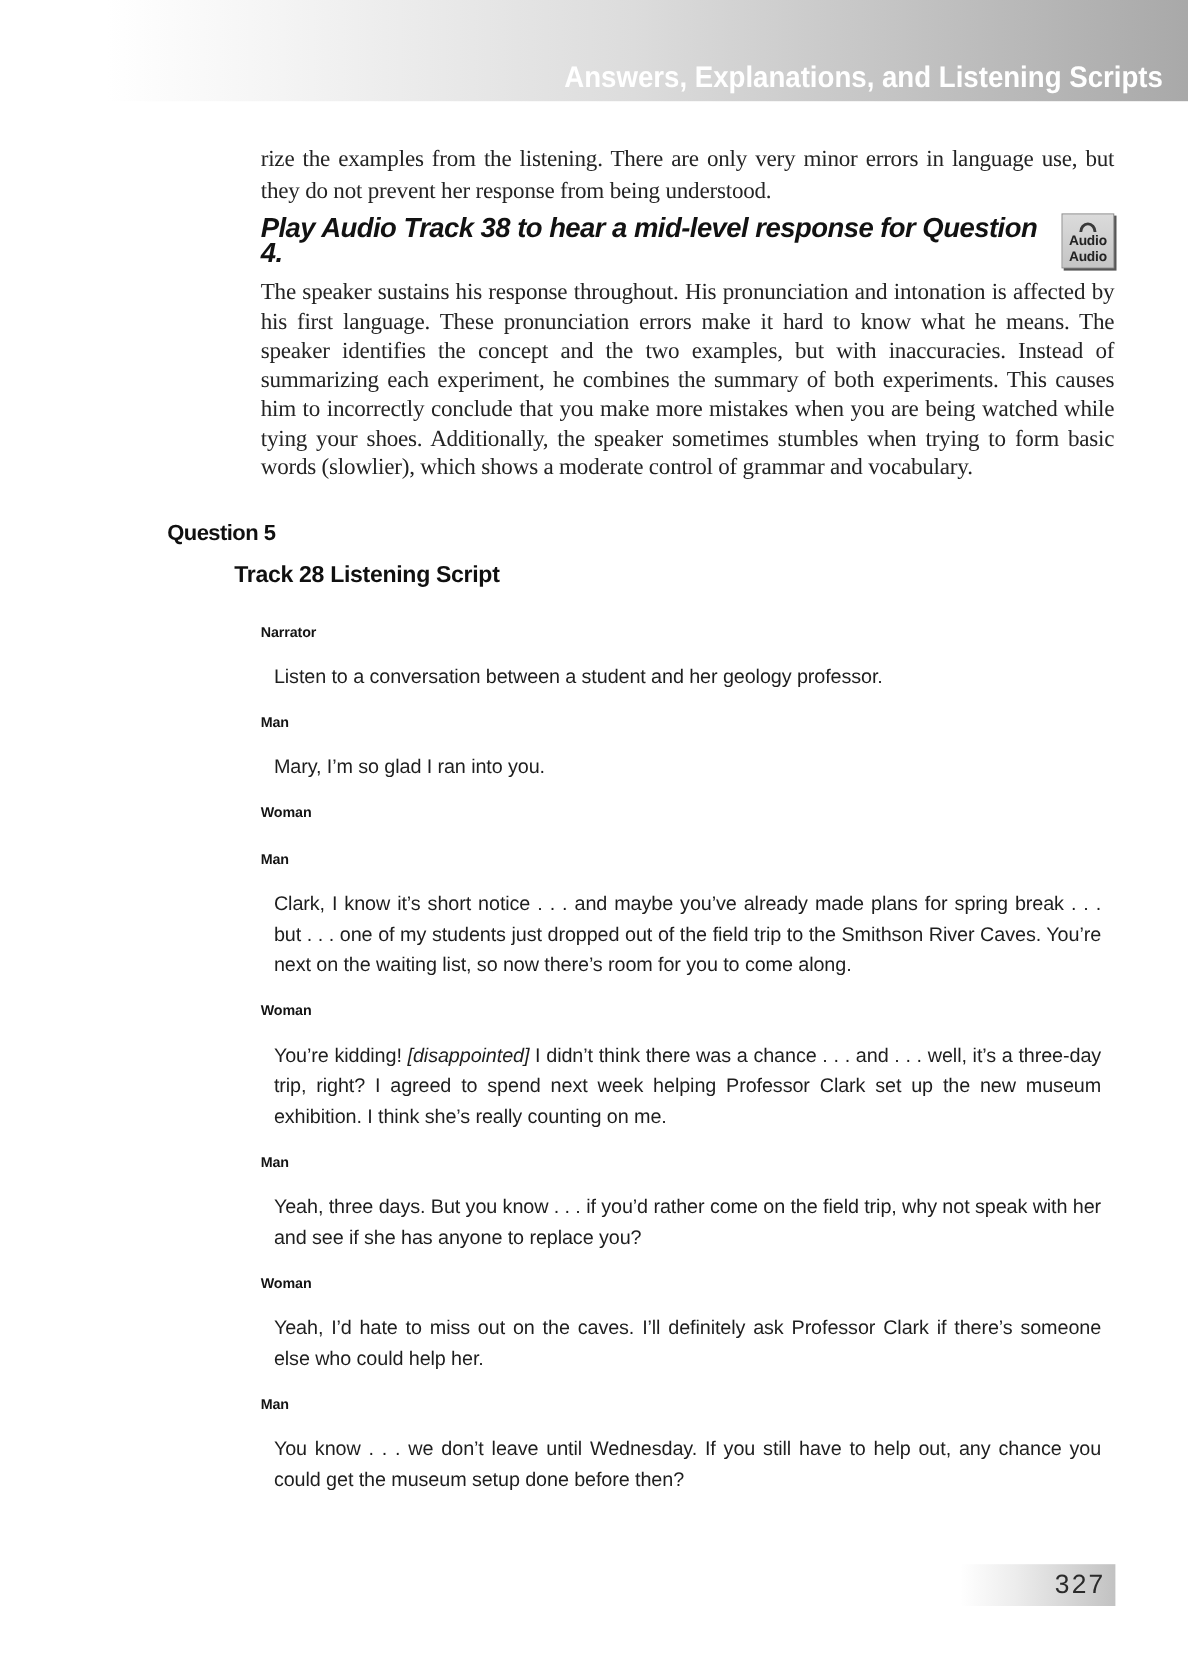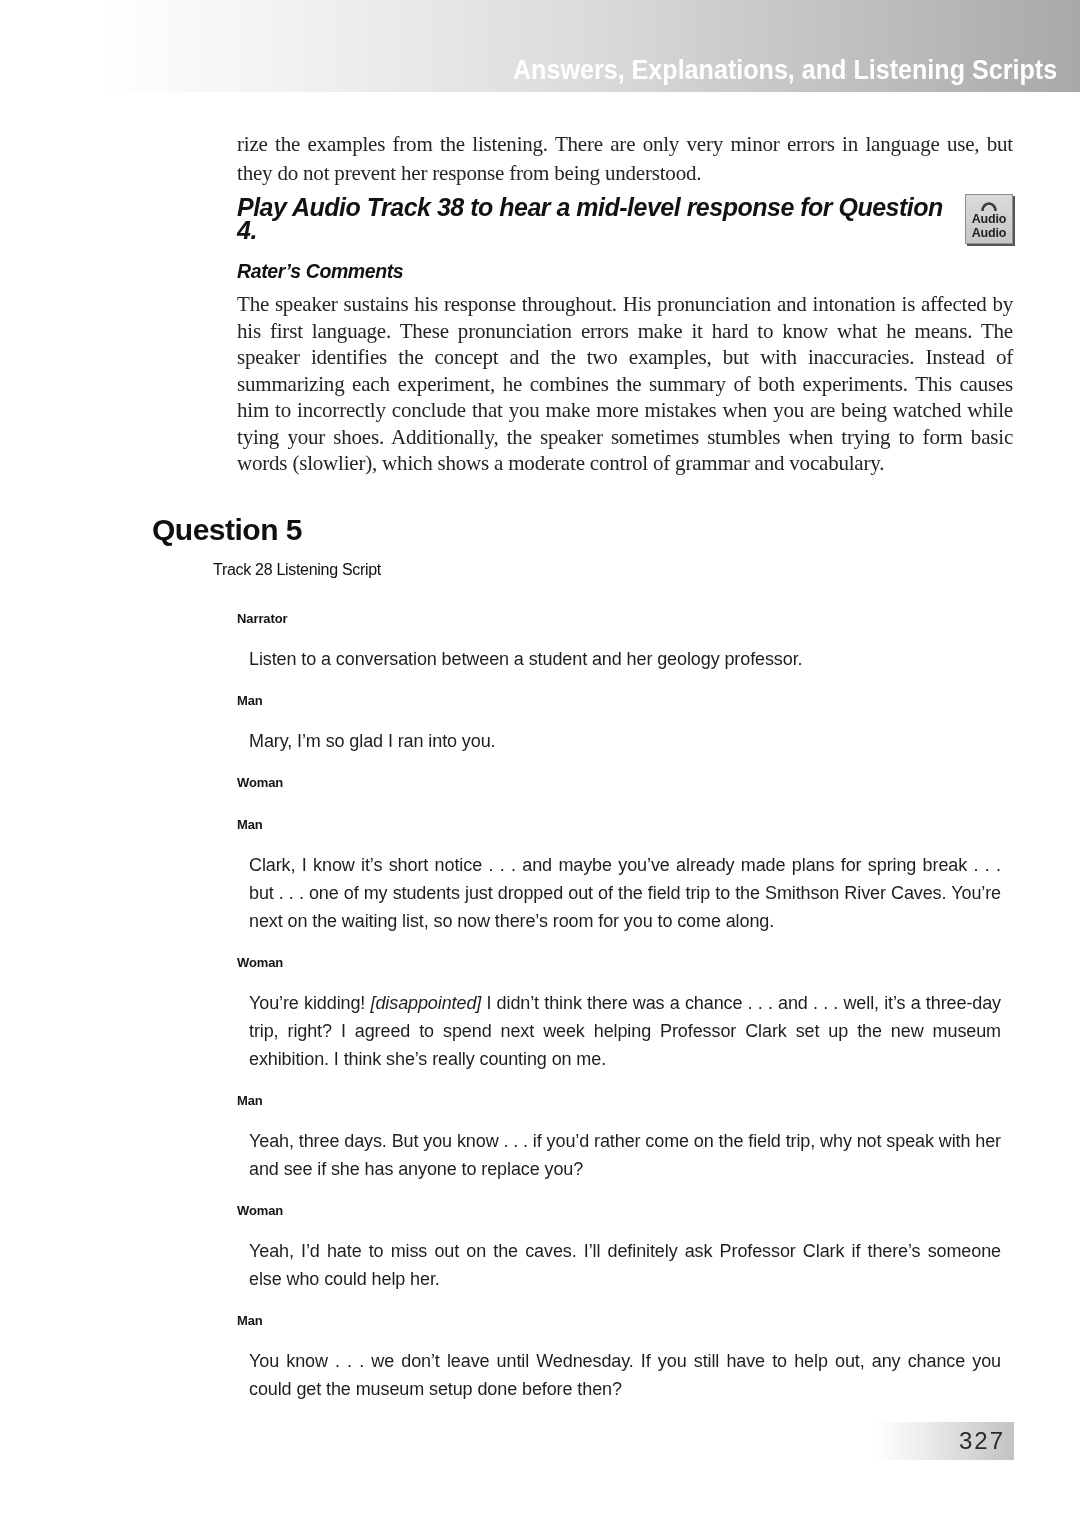--- a/index.html
+++ b/index.html
@@ -41,22 +41,22 @@
     display:flex; flex-direction:column; align-items:center; justify-content:flex-end;
     padding-bottom:3px; cursor:pointer;
   }
   .audio-btn-line { font-weight:bold; font-size:12.5px; line-height:14px; color:#222; letter-spacing:-0.2px; }
   .hp { margin-bottom:1px; display:block; }
   .rater-heading {
     margin:16px 0 0 237px; font-size:19.5px; font-weight:bold; font-style:italic;
     color:#121212; letter-spacing:-0.4px;
   }
   
-  .q5 { margin:36px 0 0 152px; font-size:30px; font-weight:bold; color:#101010; letter-spacing:-0.5px; }
-  .track { margin:14px 0 0 213px; font-size:16px; font-weight:normal; color:#101010; letter-spacing:-0.3px; }
+  .q5 { margin:36px 0 0 152px; font-size:20px; font-weight:bold; color:#101010; letter-spacing:-0.5px; }
+  .track { margin:14px 0 0 213px; font-size:21px; font-weight:bold; color:#101010; letter-spacing:-0.3px; }
   
   .dialogue { margin:26px 67px 0 237px; font-size:18px; color:#1e1e1e; letter-spacing:-0.1px; }
   .speech { margin-bottom:14px; }
   .speaker { font-weight:bold; font-size:13px; line-height:28px; color:#141414; }
   .line { line-height:28px; text-align:justify; }
   .stage { font-style:italic; }
   
   .page-number-bar {
     position:absolute; left:873px; top:1422px; width:141px; height:38px; box-sizing:border-box;
     display:flex; align-items:center; justify-content:flex-end; padding-right:9px;
@@ -79,21 +79,20 @@
     <span class="audio-caption">Play Audio Track 38 to hear a mid-level response for Question 4.</span>
     <span class="audio-button">
       <svg class="hp" width="20" height="11" viewBox="0 0 20 11">
         <path d="M3.5 11 A 6.5 7.5 0 0 1 16.5 11" fill="none" stroke="#3a3a3a" stroke-width="2.6"></path>
       </svg>
       <span class="audio-btn-line">Audio</span>
       <span class="audio-btn-line">Audio</span>
     </span>
   </div>
 
-  <h3 class="rater-heading">Rater’s Comments</h3>
   <p class="serif-para rater-body">The speaker sustains his response throughout. His pronunciation and intonation is affected by his first language. These pronunciation errors make it hard to know what he means. The speaker identifies the concept and the two examples, but with inaccuracies. Instead of summarizing each experiment, he combines the summary of both experiments. This causes him to incorrectly conclude that you make more mistakes when you are being watched while tying your shoes. Additionally, the speaker sometimes stumbles when trying to form basic words (slowlier), which shows a moderate control of grammar and vocabulary.</p>
 
   <h1 class="q5">Question 5</h1>
   <h2 class="track">Track 28 Listening Script</h2>
 
   <section class="dialogue">
 
     <div class="speech">
       <div class="speaker">Narrator</div>
       <p class="line">Listen to a conversation between a student and her geology professor.</p>

